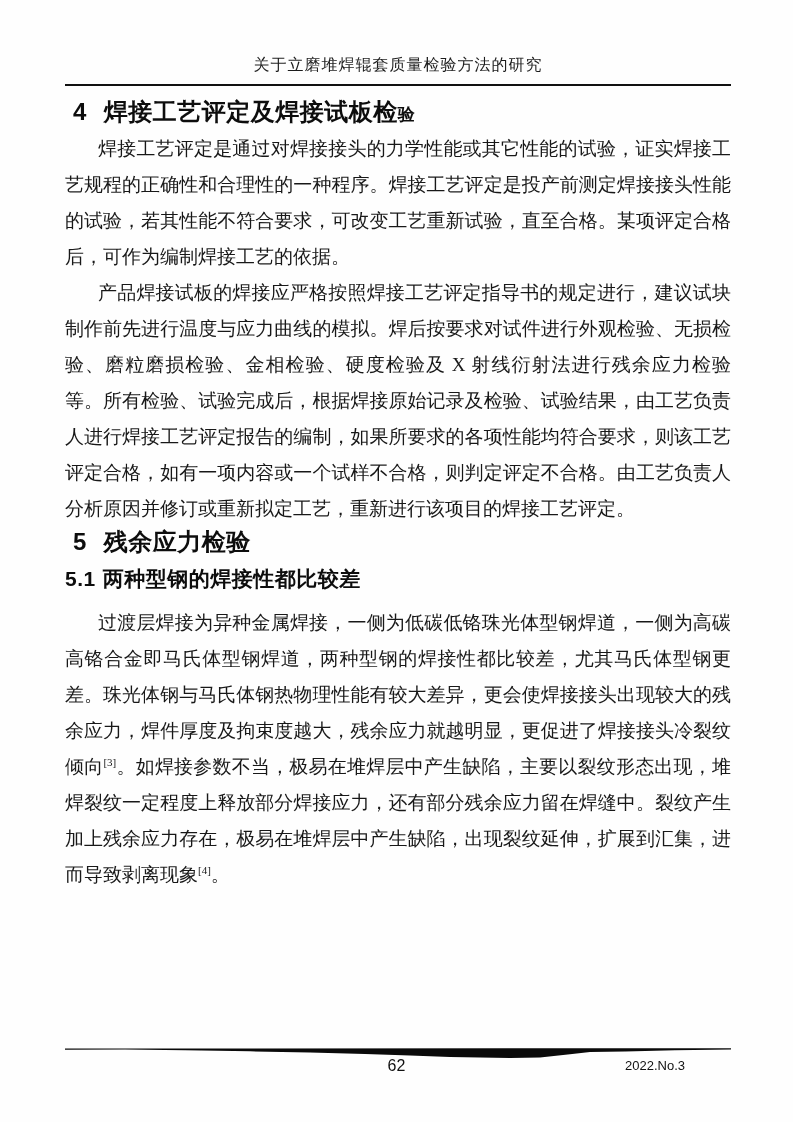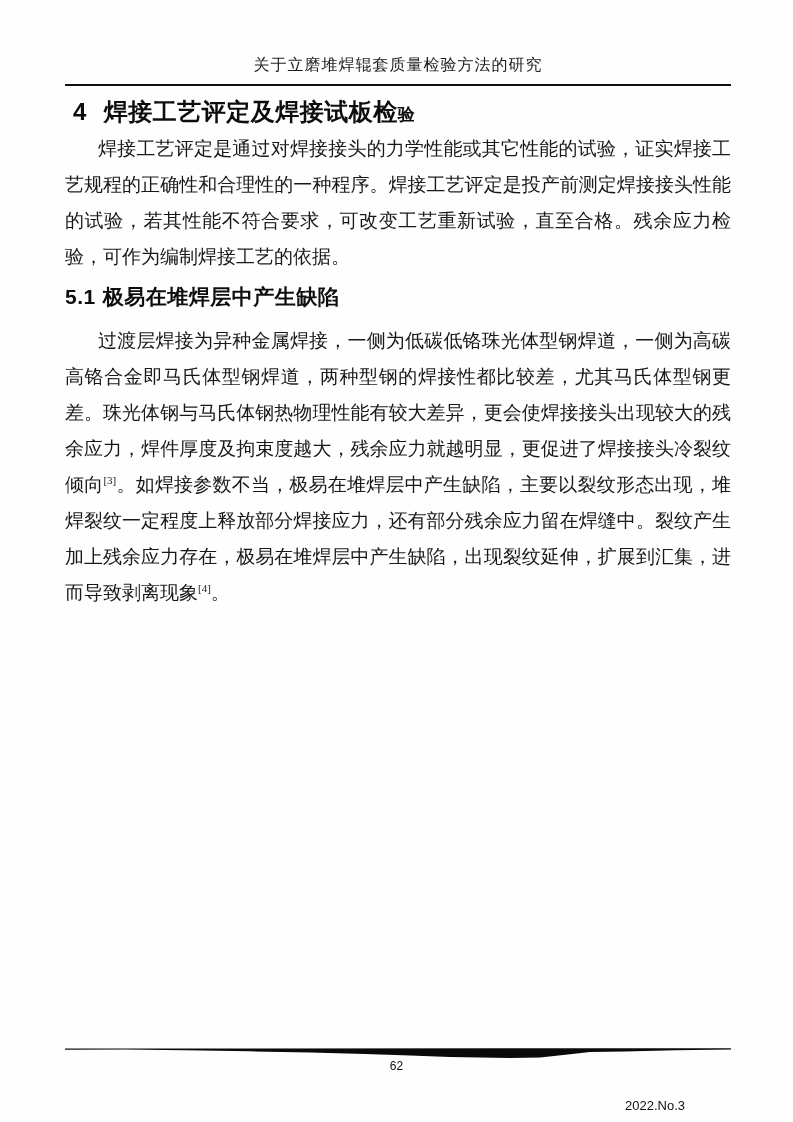--- a/index.html
+++ b/index.html
@@ -82,52 +82,56 @@
     width: 666px;
     height: 12px;
   }
   .footer-pagenum {
     position: absolute;
     left: 0;
     right: 0;
     top: 1059px;
     text-align: center;
     font-family: "Liberation Sans", sans-serif;
-    font-size: 12px;
+    font-size: 16px;
     line-height: 14px;
     color: #111;
   }
   .footer-issue {
     position: absolute;
     right: 108px;
-    top: 1098px;
+    top: 1058px;
     font-family: "Liberation Sans", sans-serif;
     font-size: 13px;
     line-height: 15px;
     color: #111;
   }
 </style>
 </head>
 <body>
 
 <div class="page">
 
   <div class="running-title">关于立磨堆焊辊套质量检验方法的研究</div>
   <div class="header-rule"></div>
 
   <h2 class="sec-heading">
     <span class="sec-num">4</span><span class="title-main">焊接工艺评定及焊接试板检</span><span class="title-small">验</span>
   </h2>
 
-  <p class="para first">焊接工艺评定是通过对焊接接头的力学性能或其它性能的试验，证实焊接工艺规程的正确性和合理性的一种程序。焊接工艺评定是投产前测定焊接接头性能的试验，若其性能不符合要求，可改变工艺重新试验，直至合格。残余应力检验，可作为编制焊接工艺的依据。</p>
+  <p class="para first">焊接工艺评定是通过对焊接接头的力学性能或其它性能的试验，证实焊接工艺规程的正确性和合理性的一种程序。焊接工艺评定是投产前测定焊接接头性能的试验，若其性能不符合要求，可改变工艺重新试验，直至合格。某项评定合格后，可作为编制焊接工艺的依据。</p>
 
+  <p class="para">产品焊接试板的焊接应严格按照焊接工艺评定指导书的规定进行，建议试块制作前先进行温度与应力曲线的模拟。焊后按要求对试件进行外观检验、无损检验、磨粒磨损检验、金相检验、硬度检验及 X 射线衍射法进行残余应力检验等。所有检验、试验完成后，根据焊接原始记录及检验、试验结果，由工艺负责人进行焊接工艺评定报告的编制，如果所要求的各项性能均符合要求，则该工艺评定合格，如有一项内容或一个试样不合格，则判定评定不合格。由工艺负责人分析原因并修订或重新拟定工艺，重新进行该项目的焊接工艺评定。</p>
 
+  <h2 class="sec-heading h5">
+    <span class="sec-num">5</span><span class="title-main">残余应力检验</span>
+  </h2>
 
   <h3 class="subsec-heading">
-    <span class="sec-num">5.1</span><span class="title-main">极易在堆焊层中产生缺陷</span>
+    <span class="sec-num">5.1</span><span class="title-main">两种型钢的焊接性都比较差</span>
   </h3>
 
   <p class="para gap-top"><span>过渡层焊接为异种金属焊接，一侧为低碳低铬珠光体型钢焊道，一侧为高碳高铬合金即马氏体型钢焊道，两种型钢的焊接性都比较差，尤其马氏体型钢更差。珠光体钢与马氏体钢热物理性能有较大差异，更会使焊接接头出现较大的残余应力，焊件厚度及拘束度越大，残余应力就越明显，更促进了焊接接头冷裂纹倾向</span><sup class="ref">[3]</sup><span>。如焊接参数不当，极易在堆焊层中产生缺陷，主要以裂纹形态出现，堆焊裂纹一定程度上释放部分焊接应力，还有部分残余应力留在焊缝中。裂纹产生加上残余应力存在，极易在堆焊层中产生缺陷，出现裂纹延伸，扩展到汇集，进而导致剥离现象</span><sup class="ref">[4]</sup><span>。</span></p>
 
 
   <svg class="footer-rule" viewBox="0 0 666 12" preserveAspectRatio="none" aria-hidden="true">
     <polygon fill="#0a0a0a" points="0,1.5 666,1.2 666,2.6 610,3.2 560,4.4 525,5.0 505,7.2 475,10.4 445,11.0 415,10.6 385,10.0 345,8.6 300,7.0 245,5.5 185,4.3 120,3.3 60,2.6 0,2.8"></polygon>
   </svg>
 
   <div class="footer-pagenum">62</div>

